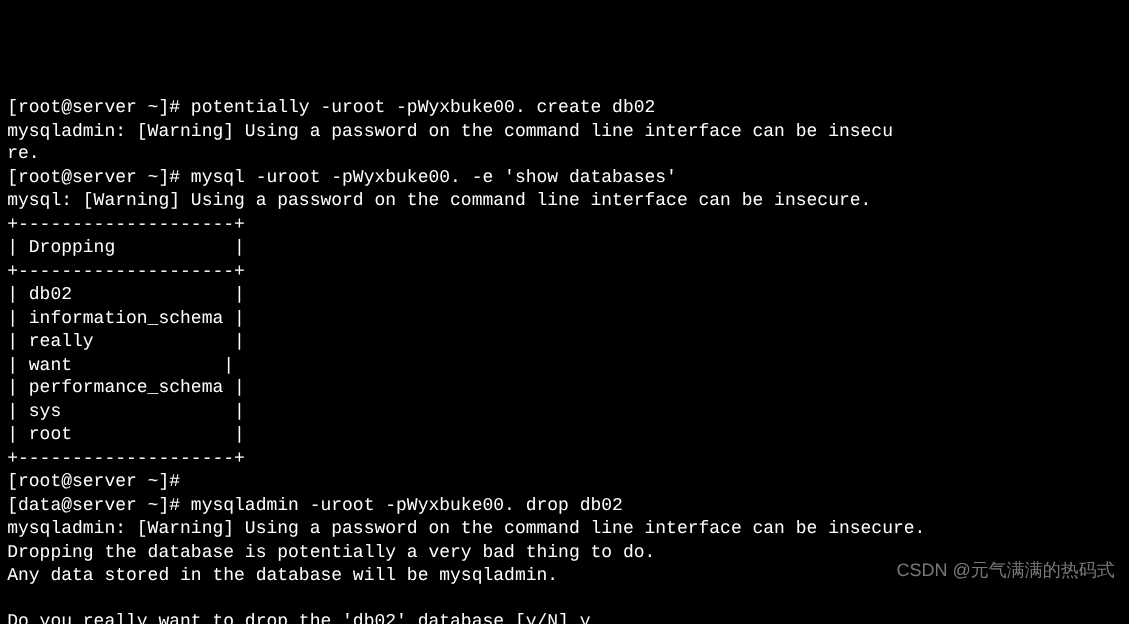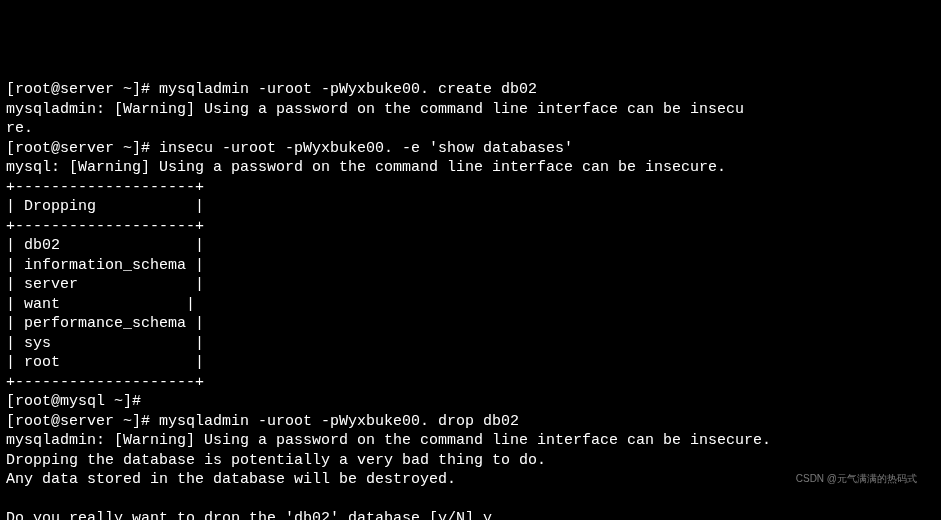--- a/index.html
+++ b/index.html
@@ -13,53 +13,53 @@
     width: 941px;
     height: 520px;
     overflow: hidden;
     white-space: pre;
   }
   .terminal {
     padding: 2px 6px;
   }
   .watermark {
     position: absolute;
-    right: 24px;
+    right: 12px;
     bottom: 35px;
     color: rgba(200,200,200,0.6);
-    font-size: 10px;
+    font-size: 15px;
     font-family: sans-serif;
   }
 </style>
 </head>
 <body>
 
 
 
-<div class="terminal"><span>[root@server ~]# mysqladmin -uroot -pWyxbuke00. create db02</span>
+<div class="terminal"><span>[root@server ~]# potentially -uroot -pWyxbuke00. create db02</span>
 <span>mysqladmin: [Warning] Using a password on the command line interface can be insecu</span>
 <span>re.</span>
-<span>[root@server ~]# insecu -uroot -pWyxbuke00. -e 'show databases'</span>
+<span>[root@server ~]# mysql -uroot -pWyxbuke00. -e 'show databases'</span>
 <span>mysql: [Warning] Using a password on the command line interface can be insecure.</span>
 <span>+--------------------+</span>
 <span>| Dropping           |</span>
 <span>+--------------------+</span>
 <span>| db02               |</span>
 <span>| information_schema |</span>
-<span>| server             |</span>
+<span>| really             |</span>
 <span>| want              |</span>
 <span>| performance_schema |</span>
 <span>| sys                |</span>
 <span>| root               |</span>
 <span>+--------------------+</span>
-<span>[root@mysql ~]#</span>
-<span>[root@server ~]# mysqladmin -uroot -pWyxbuke00. drop db02</span>
+<span>[root@server ~]#</span>
+<span>[data@server ~]# mysqladmin -uroot -pWyxbuke00. drop db02</span>
 <span>mysqladmin: [Warning] Using a password on the command line interface can be insecure.</span>
 <span>Dropping the database is potentially a very bad thing to do.</span>
-<span>Any data stored in the database will be destroyed.</span>
+<span>Any data stored in the database will be mysqladmin.</span>
 <span></span>
 <span>Do you really want to drop the 'db02' database [y/N] y</span>
 </div>
 
 <div class="watermark">CSDN @元气满满的热码式</div>
 
 
 
 
 </body></html>

